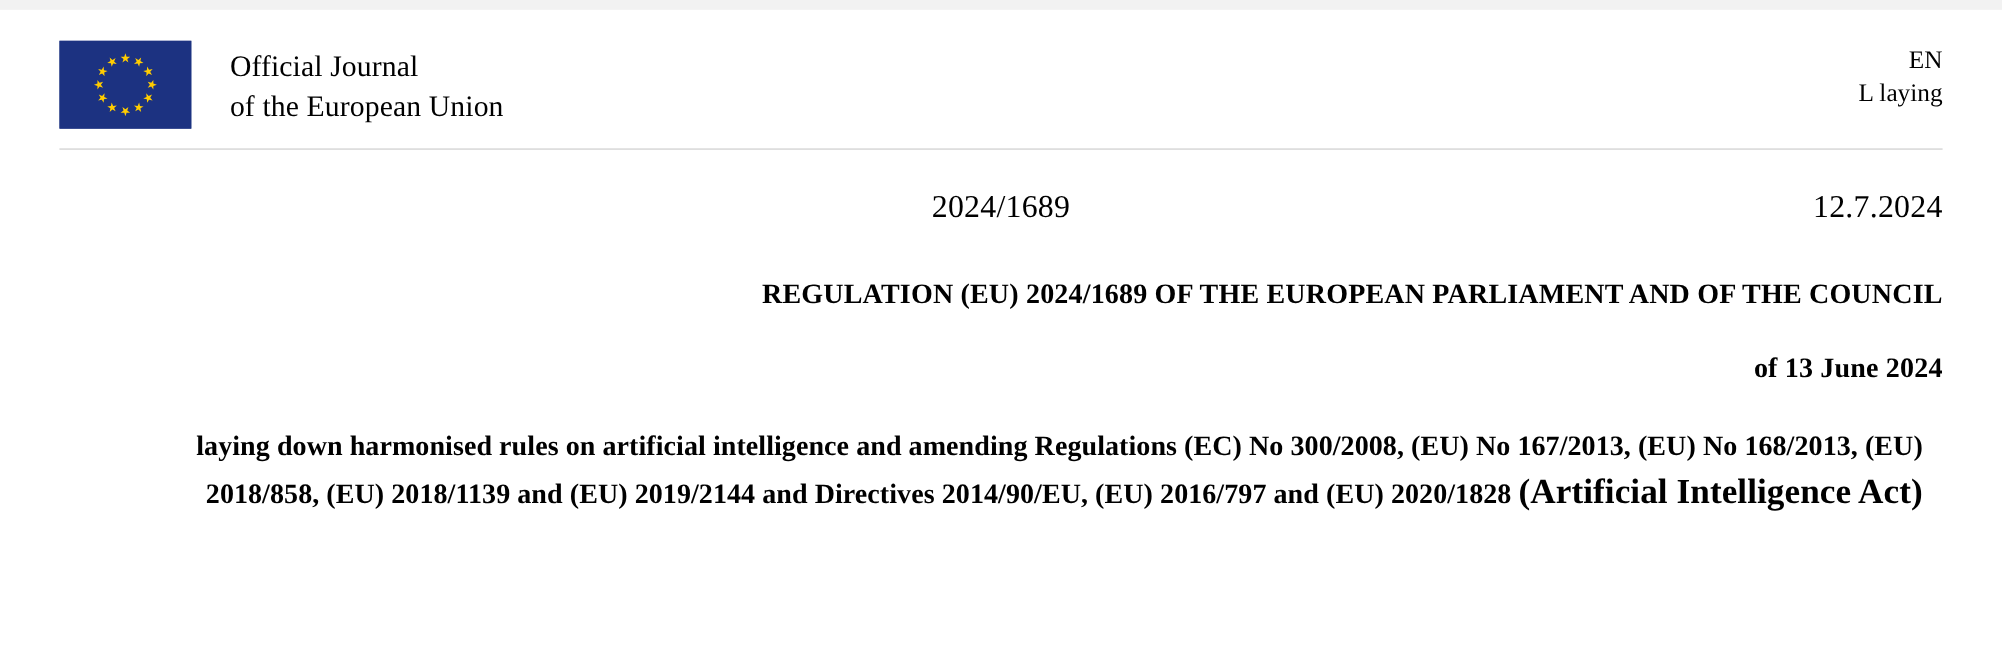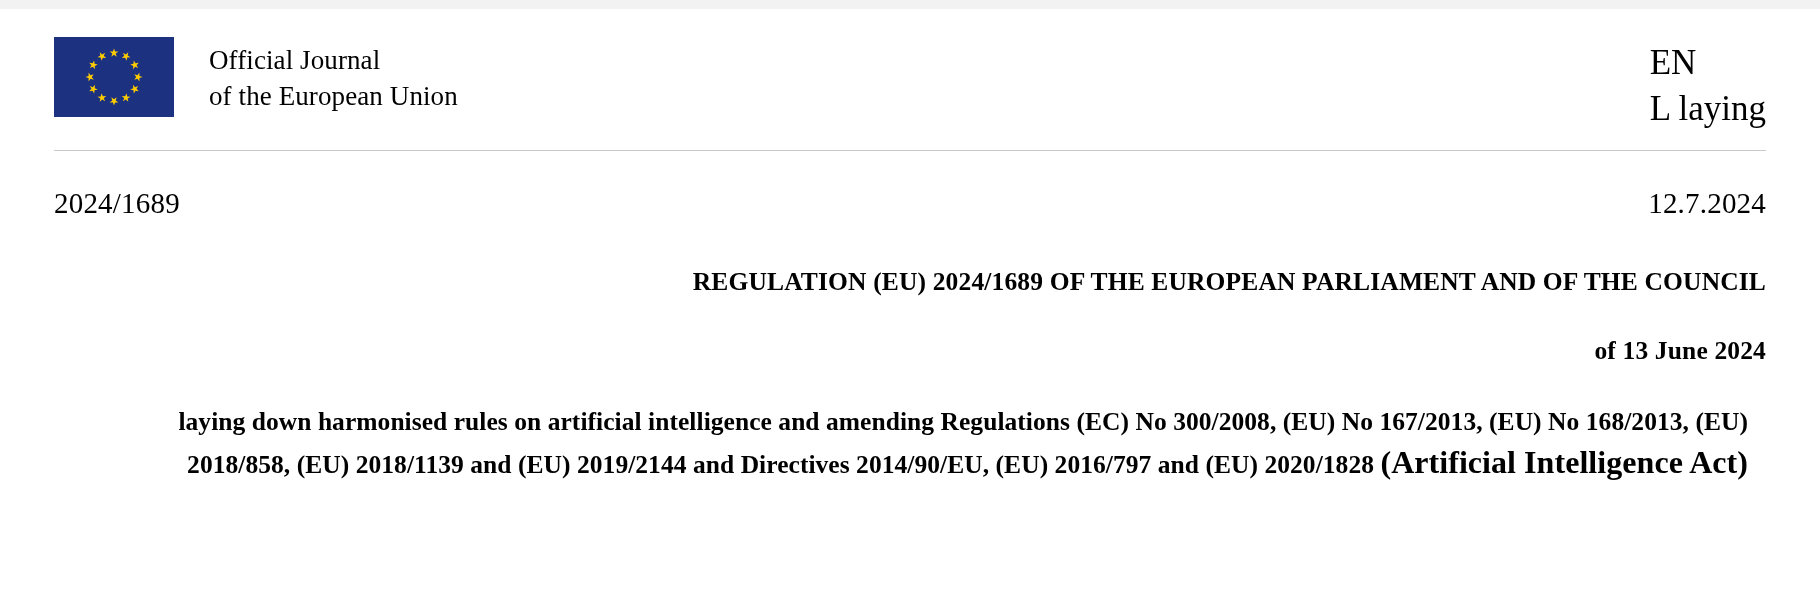--- a/index.html
+++ b/index.html
@@ -68,39 +68,39 @@
   .journal-title {
     font-size: 27px;
     line-height: 1.32;
     letter-spacing: 0.1px;
     padding-top: 3px;
     white-space: nowrap;
   }
   .journal-title .line2 { display: block; }
 
   .masthead-right {
-    text-align: left;
-    font-size: 35px;
+    text-align: right;
+    font-size: 23px;
     line-height: 1.32;
     padding-top: 3px;
     white-space: nowrap;
   }
   .masthead-right .series { display: block; }
 
   .rule {
     height: 1px;
     background: #c9c9c9;
     margin: 0 0 0 0;
   }
 
   
   .ref-row {
     display: flex;
     align-items: baseline;
-    justify-content: flex-start;
+    justify-content: center;
     position: relative;
     margin-top: 36px;
     height: 36px;
   }
   .ref-number {
     font-size: 29px;
     letter-spacing: 0.2px;
   }
   .ref-date {
     position: absolute;

